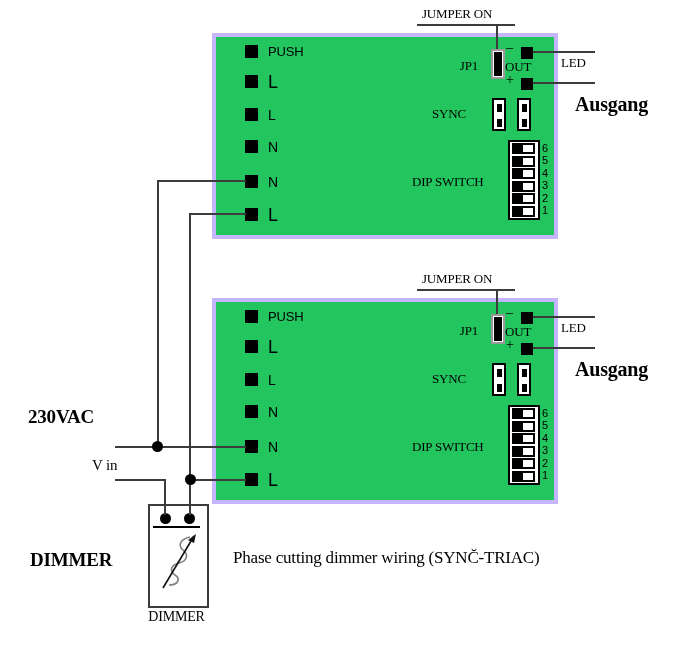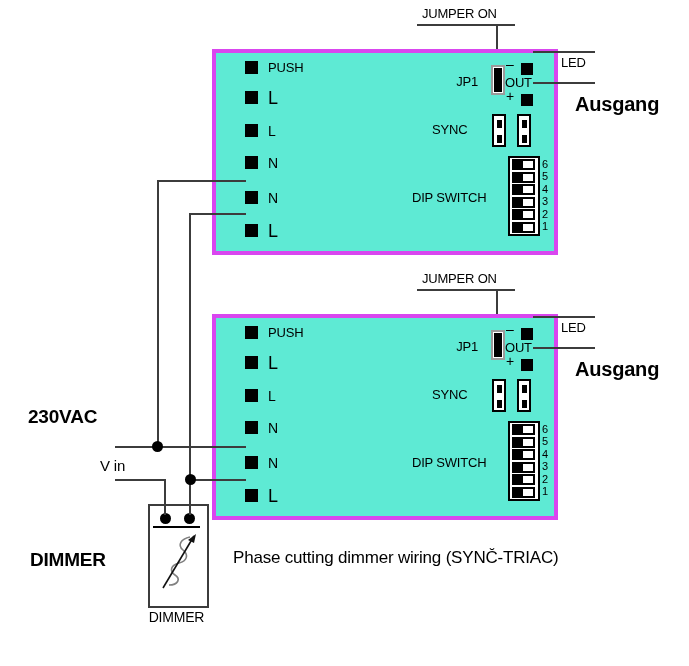--- a/index.html
+++ b/index.html
@@ -1,31 +1,31 @@
 <!DOCTYPE html>
 <html><head>
 <meta charset="utf-8">
 <style>
   html,body { margin:0; padding:0; background:#fff; }
   .canvas {
     position:relative; width:689px; height:666px; background:#fff;
     font-family:"Liberation Sans", sans-serif; color:#000; overflow:hidden;
     letter-spacing:-0.2px;
   }
-  .lbl { position:absolute; white-space:nowrap; line-height:1.05; }
+  .lbl { position:absolute; white-space:nowrap; line-height:1.05;font-family:Liberation Serif, serif; }
   .f13 { font-size:13px; }
   .f14 { font-size:14px; }
   .f18 { font-size:18px; }
   .bold { font-weight:bold; }
   .wire { position:absolute; background:#3c3c3c; z-index:2; }
   .dot  { position:absolute; width:11px; height:11px; background:#000; border-radius:50%; z-index:3; }
 
   
   .driver { position:absolute; left:212px; width:338px; height:198px;
-            border:4px solid #d946ef; background:#5eead4; z-index:1;margin-top:16px; }
+            border:4px solid #c4b5fd; background:#22c55e; z-index:1; }
   .term-row { position:absolute; left:29px; height:13px; display:flex; align-items:center; }
   .term-sq { width:13px; height:13px; background:#000; flex:none; }
   .term-lb { margin-left:10px; line-height:1; }
 
   .jumper-block { position:absolute; left:275px; top:12px; width:14px; height:30px;
                   border:2px solid #9a9a9a; background:#fff; box-sizing:border-box; padding:1px; }
   .jumper-block i { display:block; width:100%; height:100%; background:#000; }
   .sq12 { position:absolute; width:12px; height:12px; background:#000; }
 
   .sync-conn { position:absolute; top:61px; width:14px; height:33px; box-sizing:border-box;
@@ -225,21 +225,21 @@
 
   <div class="wire" style="left:190px;top:213px;width:56px;height:2px"></div>
   <div class="wire" style="left:189px;top:213px;width:2px;height:302px"></div>
   <div class="dot" style="left:185px;top:474px"></div>
   <div class="wire" style="left:190px;top:479px;width:56px;height:2px"></div>
 
   <div class="wire" style="left:115px;top:479px;width:51px;height:2px"></div>
   <div class="wire" style="left:164px;top:479px;width:2px;height:36px"></div>
 
   <span class="lbl bold" style="left:28px;top:407px;font-size:19px">230VAC</span>
-  <span class="lbl" style="left:100px;top:458px;font-size:15px">V in</span>
+  <span class="lbl" style="left:92px;top:458px;font-size:15px">V in</span>
   <span class="lbl bold" style="left:30px;top:550px;font-size:19px">DIMMER</span>
 
   <div class="dimmer-box">
     <div class="dim-dot" style="left:10px;top:7px"></div>
     <div class="dim-dot" style="left:34px;top:7px"></div>
     <div style="position:absolute;left:3px;top:20px;width:47px;height:2px;background:#000"></div>
     <svg width="53" height="96" viewBox="0 0 53 96" style="position:absolute;left:0;top:0">
       <path d="M 40 31 C 31 33, 27 39, 33 44 C 39 49, 37 55, 29 57 C 21 59, 19 65, 25 69 C 31 73, 28 79, 19 79" fill="none" stroke="#808080" stroke-width="1.6"></path>
       <line x1="13" y1="82" x2="44" y2="30" stroke="#111" stroke-width="1.6"></line>
       <polygon points="46,28 44,37 38,34" fill="#111"></polygon>

